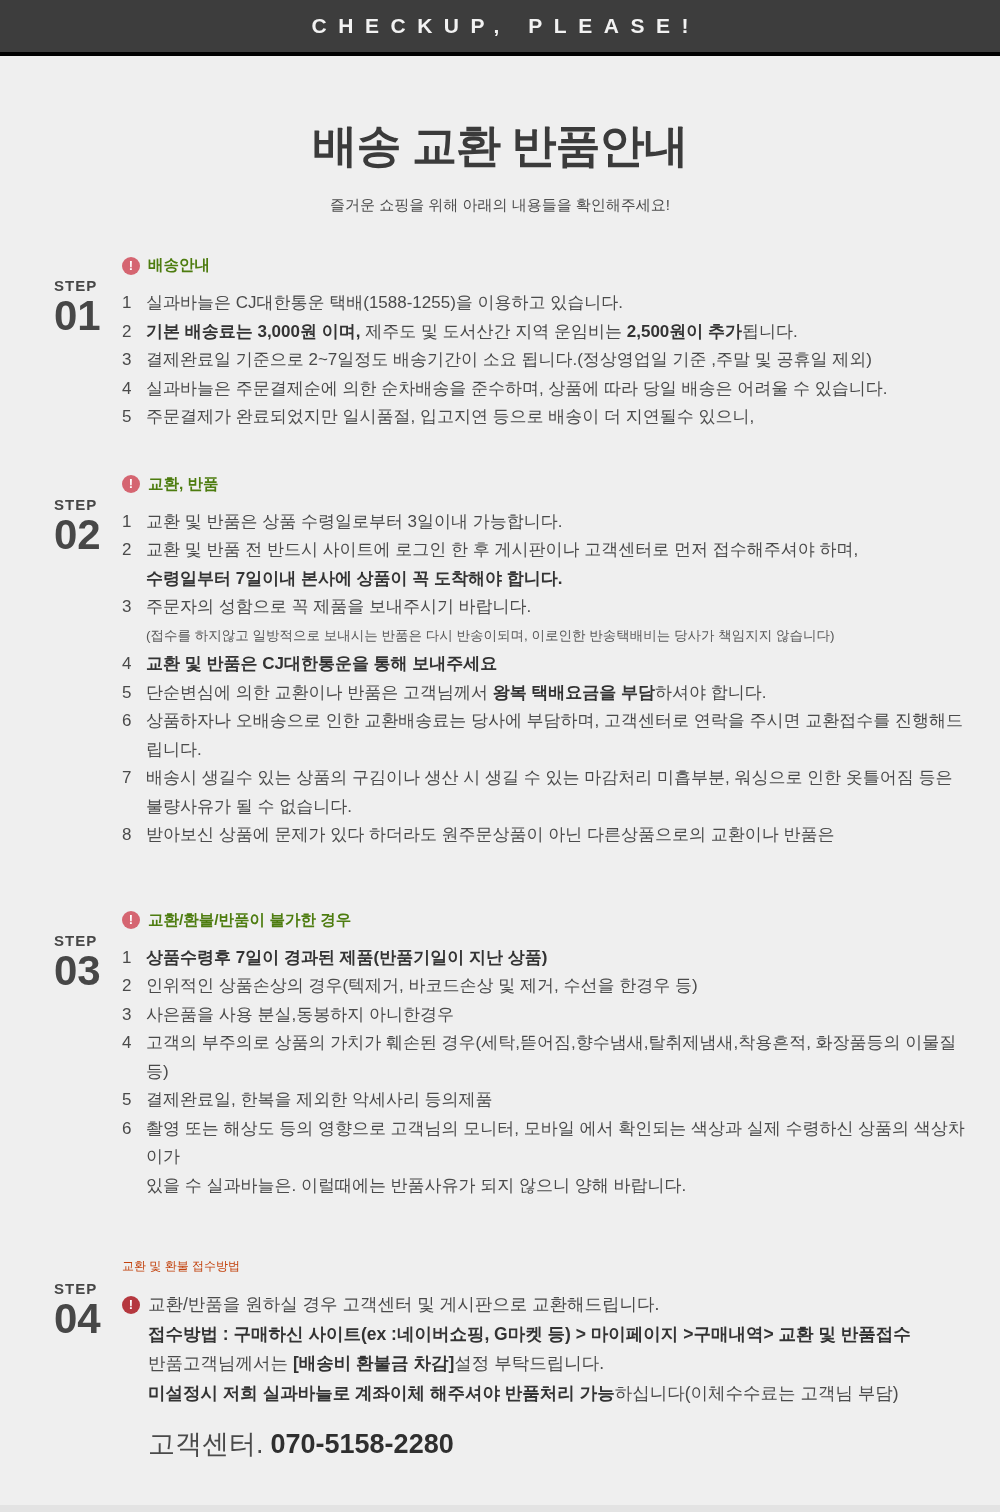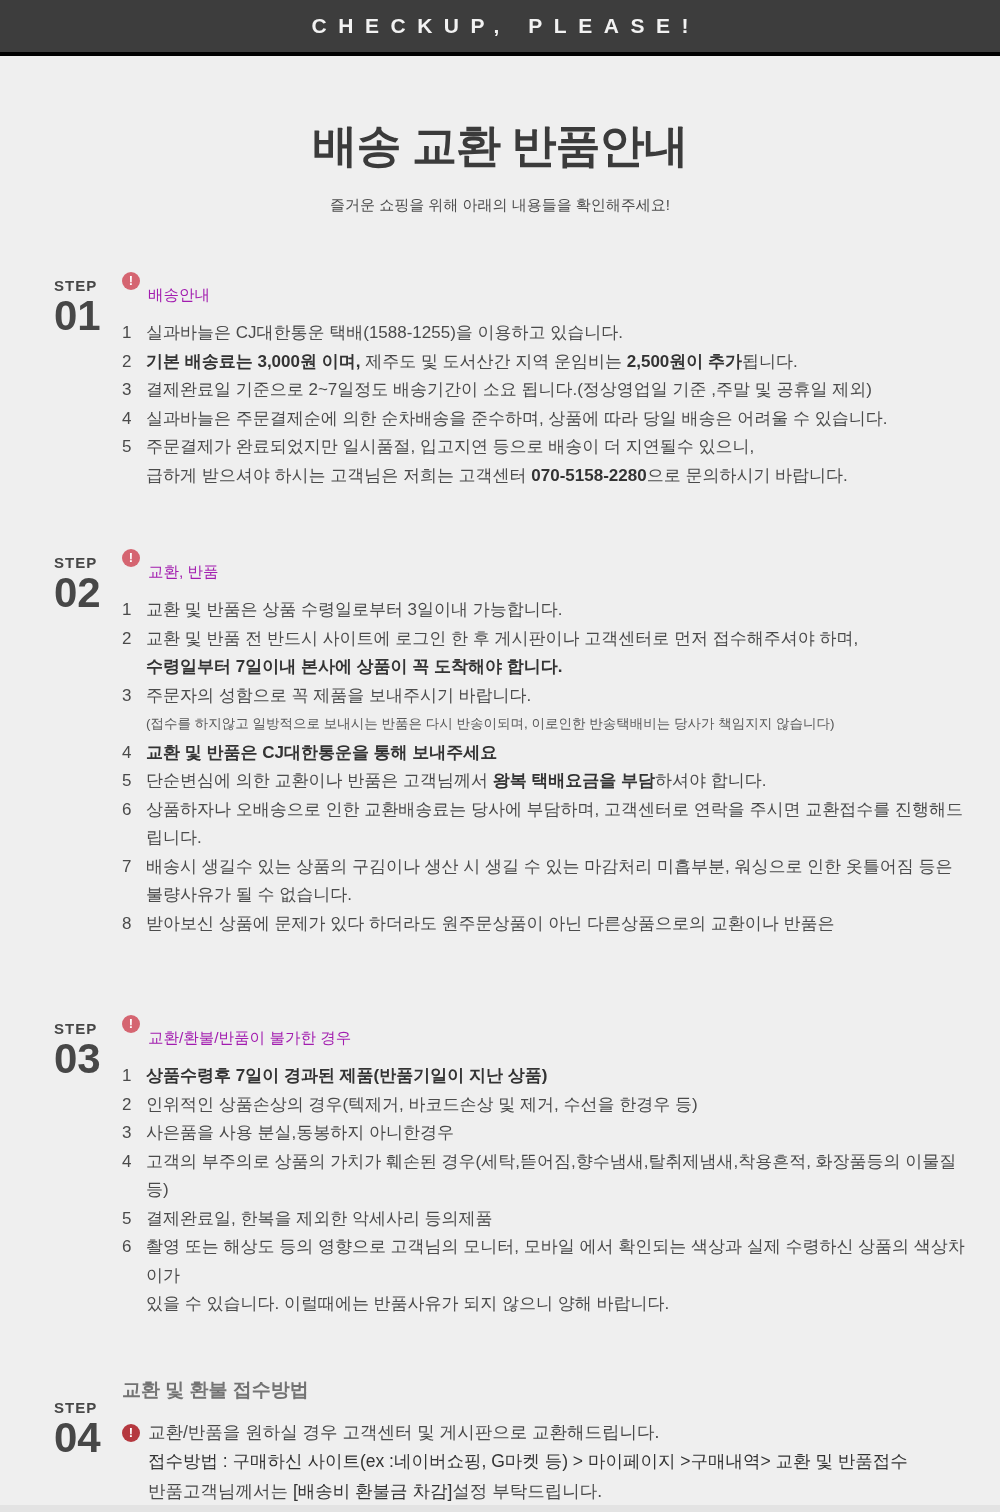--- a/index.html
+++ b/index.html
@@ -31,34 +31,34 @@
   .step-indicator{position:absolute;left:54px;top:22px;color:#474747;}
   .step-word{font-size:15px;font-weight:bold;letter-spacing:1px;}
   .step-num{font-size:42px;font-weight:bold;line-height:1;margin-top:1px;}
   .sec-title-row{display:flex;align-items:center;gap:8px;}
   .alert-icon{
     width:18px;height:18px;border-radius:50%;flex:0 0 18px;
     background:#d56571;color:#fff;font-weight:bold;font-size:13px;line-height:18px;
     display:inline-flex;align-items:center;justify-content:center;
   }
   .alert-icon.red{background:#b5383f;}
-  .sec-title{font-size:15.5px;font-weight:normal;color:#a21caf;margin-top:30px;}
+  .sec-title{font-size:15.5px;font-weight:bold;color:#4d7c0f;}
   .items{margin-top:13px;}
   .item{display:flex;font-size:17px;color:#4a4a4a;line-height:28.5px;}
   .item-num{flex:0 0 24px;}
   .lines{flex:1;}
   .line .b{font-weight:bold;color:#333;}
   .line.small{font-size:13.5px;color:#585858;}
   
-  .s4-heading{font-size:19px;font-weight:bold;color:#737373;}
+  .s4-heading{font-size:12px;font-weight:normal;color:#c2410c;}
   .s4-intro{margin-top:15px;}
   .s4-line{display:flex;gap:8px;font-size:17.5px;line-height:29.5px;color:#4a4a4a;}
   .s4-line .alert-icon{margin-top:6px;}
   .s4-line.no-icon{padding-left:26px;}
-  .s4-line .b{font-weight:normal;color:#333;}
+  .s4-line .b{font-weight:bold;color:#333;}
   .contact{margin-top:18px;padding-left:26px;color:#4a4a4a;}
   .contact-row{white-space:nowrap;}
   .contact-row .value{font-weight:bold;color:#2f2f2f;margin-left:7px;}
   .contact-row.xl{font-size:27px;}
   
   .footer-strip{position:absolute;left:0;bottom:0;width:100%;height:7px;background:#e3e3e3;}
   
   #steps-host .step{margin-top:40px;}
   #steps-host .step + .step{margin-top:42px;}
   #steps-host .step.gap-lg{margin-top:60px;}
@@ -107,21 +107,20 @@
           <div class="item">
             <span class="item-num">4</span>
             <div class="lines">
               <div class="line"><span>실과바늘은 주문결제순에 의한 순차배송을 준수하며, 상품에 따라 당일 배송은 어려울 수 있습니다.</span></div>
             </div>
           </div>
           <div class="item">
             <span class="item-num">5</span>
             <div class="lines">
               <div class="line"><span>주문결제가 완료되었지만 일시품절, 입고지연 등으로 배송이 더 지연될수 있으니,</span></div>
-              <div class="line"><span>급하게 받으셔야 하시는 고객님은 저희는 고객센터 </span><span class="b">070-5158-2280</span><span>으로 문의하시기 바랍니다.</span></div>
             </div>
           </div>
         </div>
     </div>
   </section>
 
   <section class="step">
     <div class="step-indicator">
       <div class="step-word">STEP</div>
       <div class="step-num">02</div>
@@ -225,21 +224,21 @@
           <div class="item">
             <span class="item-num">5</span>
             <div class="lines">
               <div class="line"><span>결제완료일, 한복을 제외한 악세사리 등의제품</span></div>
             </div>
           </div>
           <div class="item">
             <span class="item-num">6</span>
             <div class="lines">
               <div class="line"><span>촬영 또는 해상도 등의 영향으로 고객님의 모니터, 모바일 에서 확인되는  색상과 실제 수령하신 상품의 색상차이가</span></div>
-              <div class="line"><span>있을 수  있습니다. 이럴때에는 반품사유가 되지 않으니 양해 바랍니다.</span></div>
+              <div class="line"><span>있을 수  실과바늘은. 이럴때에는 반품사유가 되지 않으니 양해 바랍니다.</span></div>
             </div>
           </div>
         </div>
     </div>
   </section>
 </div>
 
 <section class="step step4">
   <div class="step-indicator">
     <div class="step-word">STEP</div>

